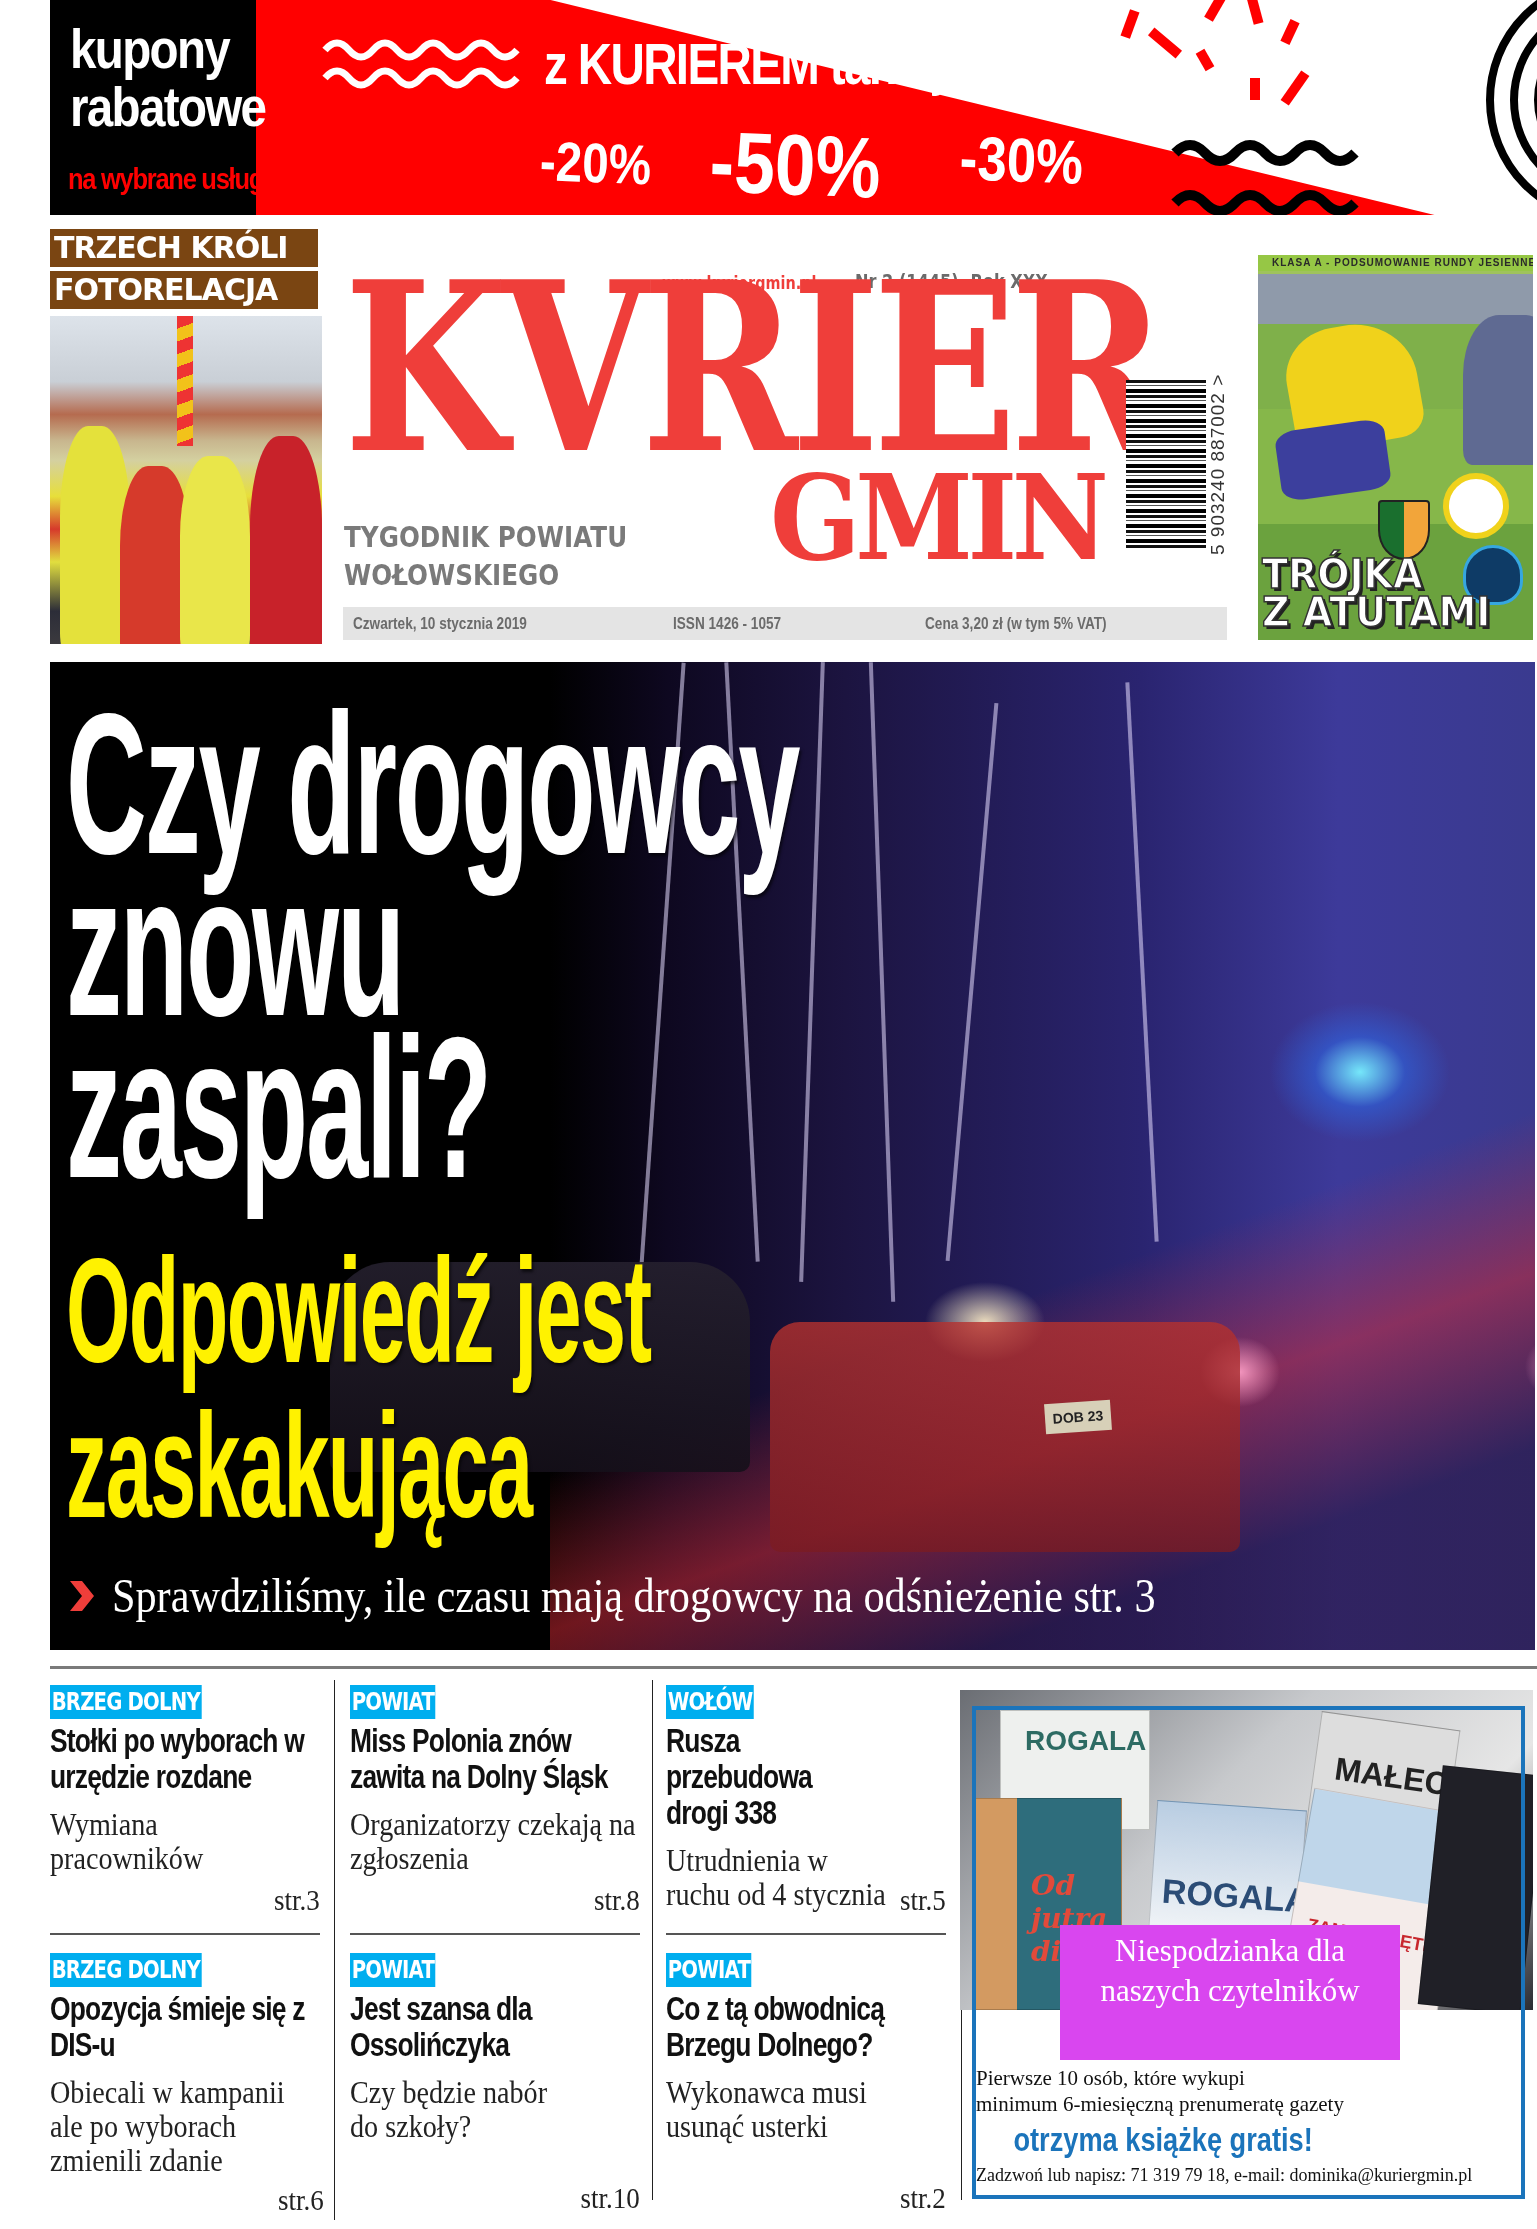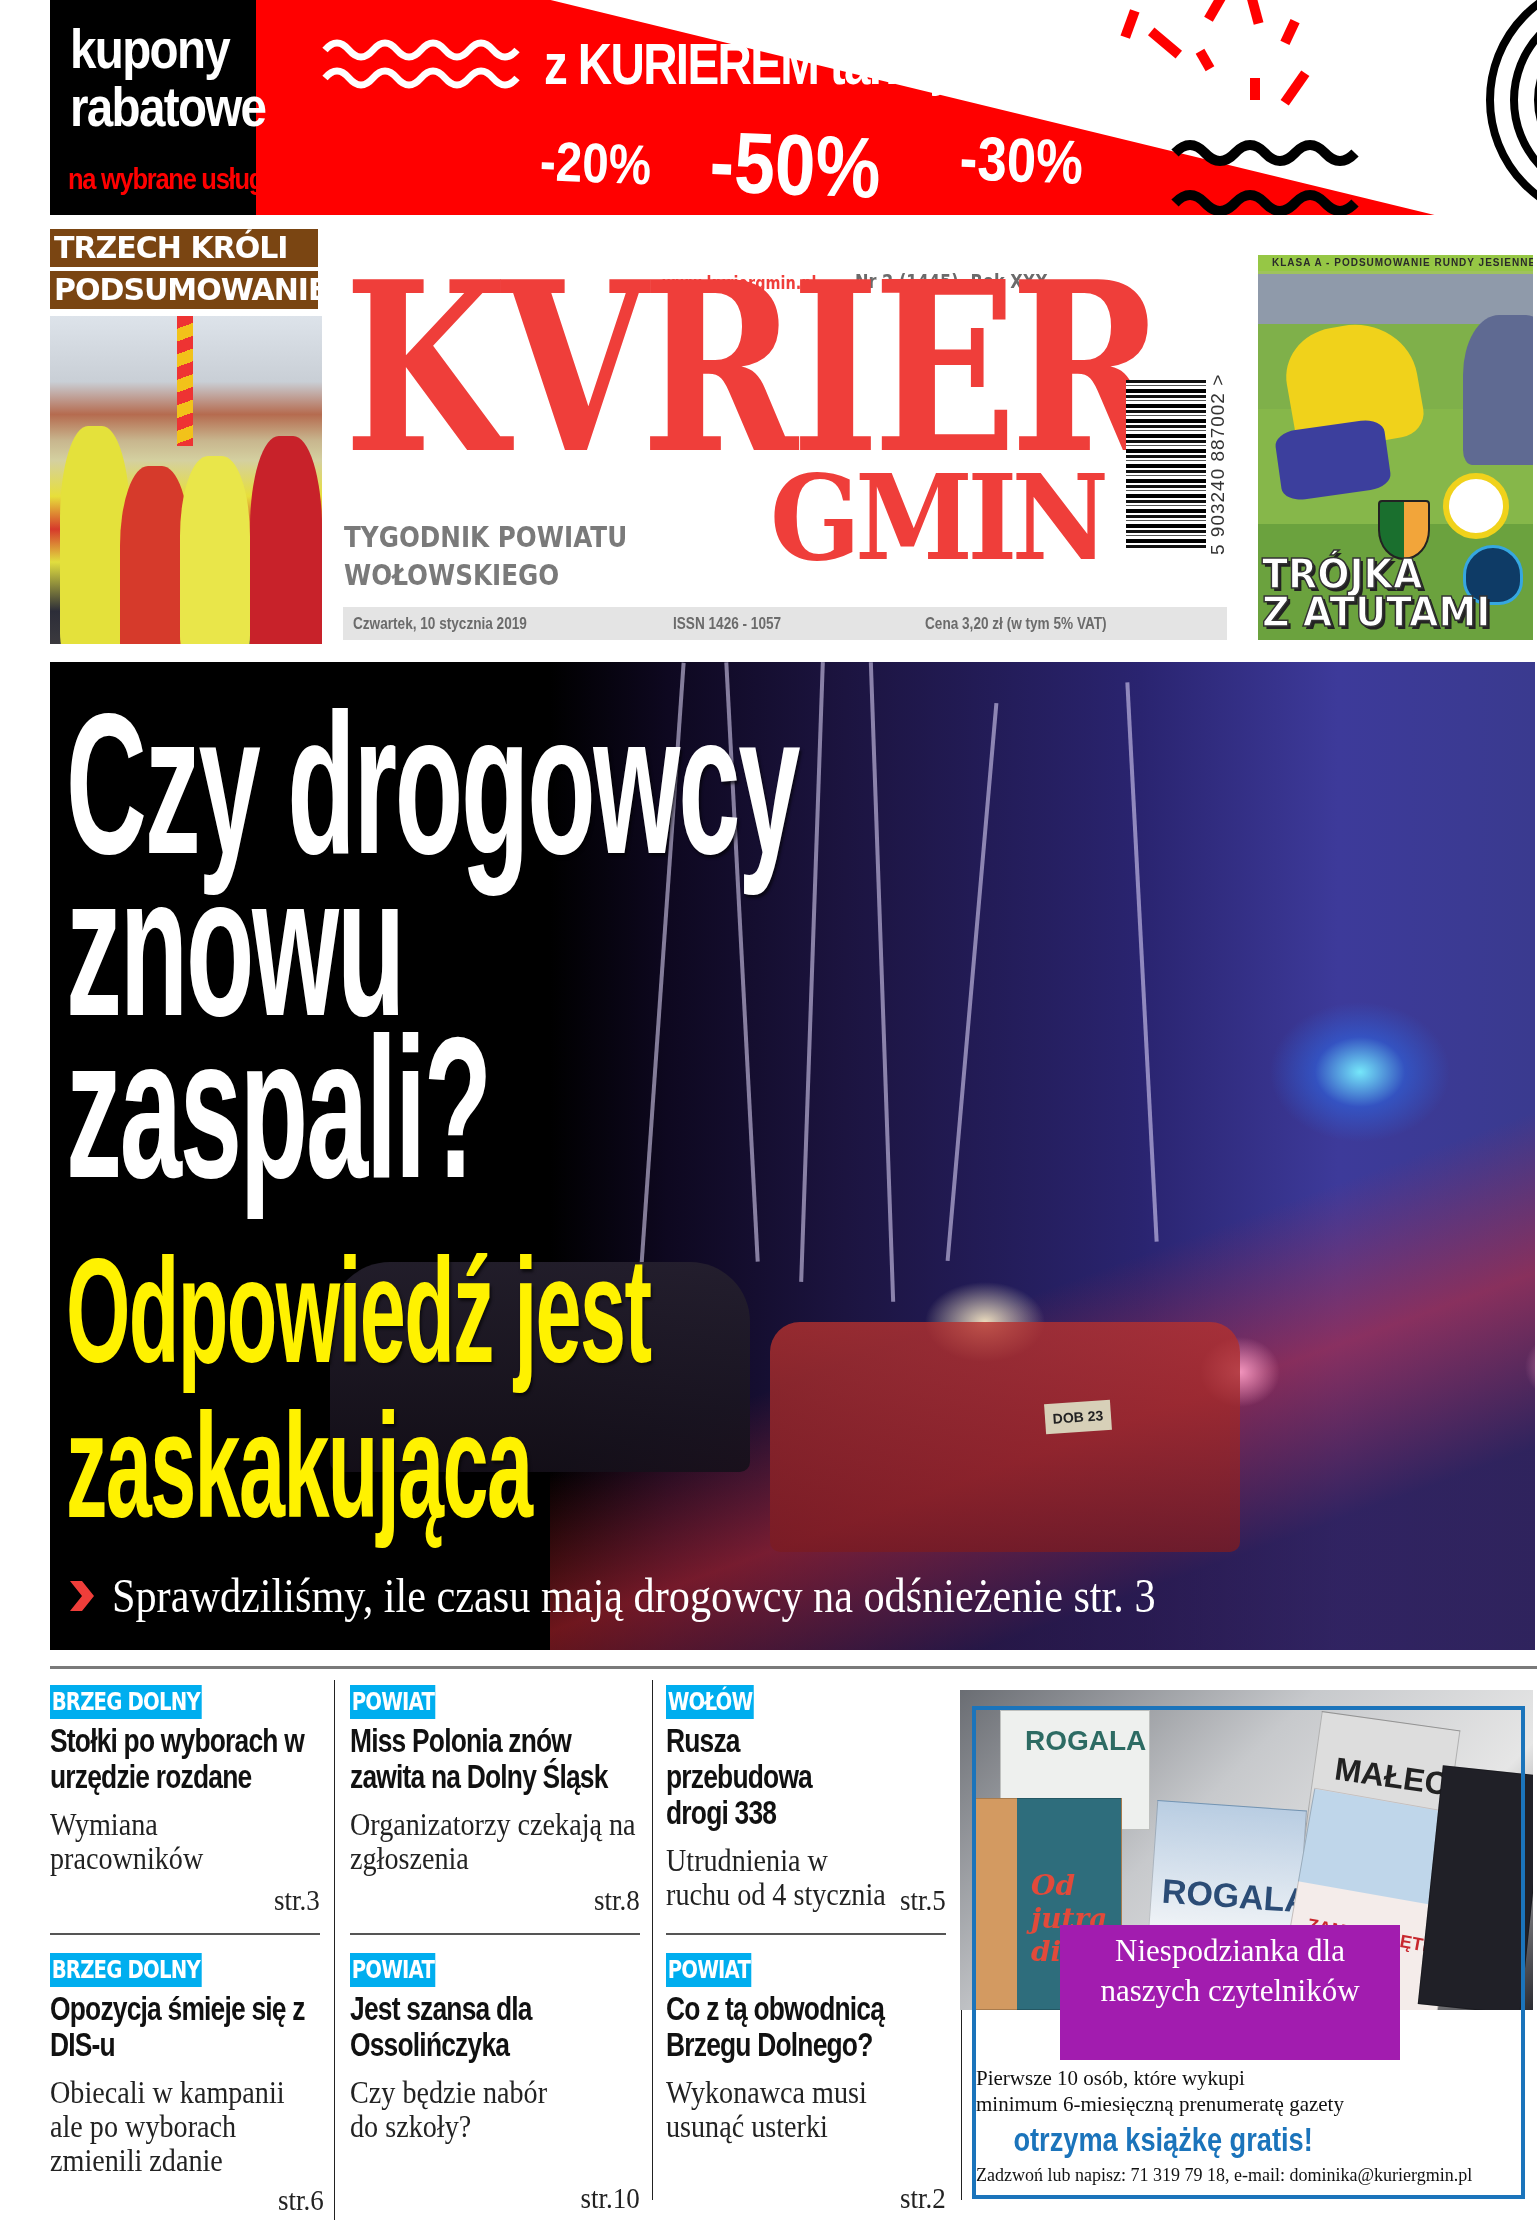--- a/index.html
+++ b/index.html
@@ -88,21 +88,21 @@
   .t-desc { margin-top: 12px; color: #222; font-family: "Liberation Serif", serif; font-size: 32px; line-height: 34px; transform: scaleX(0.88); transform-origin: left; width: 340px; }
   .t-page { position: absolute; right: 0; color: #222; font-family: "Liberation Serif", serif; font-size: 30px; line-height: 30px; transform: scaleX(0.9); transform-origin: right; }
   .col-div { position: absolute; width: 1px; background: #222; }
   .row-div { position: absolute; height: 2px; background: #555; }
 
   
   .ad { position: absolute; left: 960px; top: 1690px; width: 573px; height: 509px; }
   .ad-photo { position: absolute; left: 0; top: 0; width: 573px; height: 320px; overflow: hidden; background: linear-gradient(135deg, #6a6d73 0%, #c7c9cc 40%, #e6e6e6 70%, #2b2b31 100%); }
   .book { position: absolute; border: 1px solid rgba(0,0,0,0.2); font-weight: bold; overflow: hidden; }
   .ad-frame { position: absolute; left: 12px; top: 16px; width: 553px; height: 493px; border: 4px solid #1b74bb; pointer-events: none; }
-  .ad-box { position: absolute; left: 100px; top: 235px; width: 340px; height: 135px; background: #a21caf; color: #fff; font-family: "Liberation Serif", serif; text-align: center; }
+  .ad-box { position: absolute; left: 100px; top: 235px; width: 340px; height: 135px; background: #d946ef; color: #fff; font-family: "Liberation Serif", serif; text-align: center; }
   .ad-box .l1 { font-size: 31px; line-height: 40px; margin-top: 6px; }
   .ad-box .l2 { font-size: 38px; line-height: 46px; }
   .ad-body { position: absolute; left: 16px; top: 375px; width: 545px; text-align: left; font-family: "Liberation Serif", serif; color: #111; }
   .ad-body .p { font-size: 21px; line-height: 26px; }
   .ad-body .gift { color: #1b74bb; font-family: "Liberation Sans", sans-serif; font-weight: bold; font-size: 34px; line-height: 44px; transform: scaleX(0.8); display: inline-block; }
   .ad-body .contact { font-size: 18px; line-height: 28px; margin-top: 0; white-space: nowrap; }
 </style>
 </head>
 <body>
 
@@ -137,21 +137,21 @@
   <svg class="b-circles" viewBox="0 0 220 260">
     <circle cx="130" cy="130" r="120" stroke="#000" stroke-width="8" fill="none"></circle>
     <circle cx="130" cy="130" r="96" stroke="#000" stroke-width="8" fill="none"></circle>
     <circle cx="130" cy="130" r="72" stroke="#000" stroke-width="8" fill="none"></circle>
     <circle cx="130" cy="130" r="48" stroke="#000" stroke-width="8" fill="none"></circle>
   </svg>
 </div>
 
 <div class="left-promo">
   <span class="promo-label">TRZECH KRÓLI</span>
-  <span class="promo-label">PODSUMOWANIE</span>
+  <span class="promo-label">FOTORELACJA</span>
   <div class="promo-photo">
     <div class="ph-fig" style="left:10px;top:110px;width:70px;height:230px;background:#e4e13b"></div>
     <div class="ph-fig" style="left:70px;top:150px;width:70px;height:200px;background:#d63a2b"></div>
     <div class="ph-fig" style="left:130px;top:140px;width:70px;height:200px;background:#e9e64a"></div>
     <div class="ph-fig" style="left:200px;top:120px;width:72px;height:230px;background:#c8222a"></div>
     <div style="position:absolute;left:127px;top:0;width:16px;height:130px;background:repeating-linear-gradient(160deg,#e33 0 12px,#f2c21a 12px 24px)"></div>
   </div>
 </div>
 
 <div class="logo-area">

